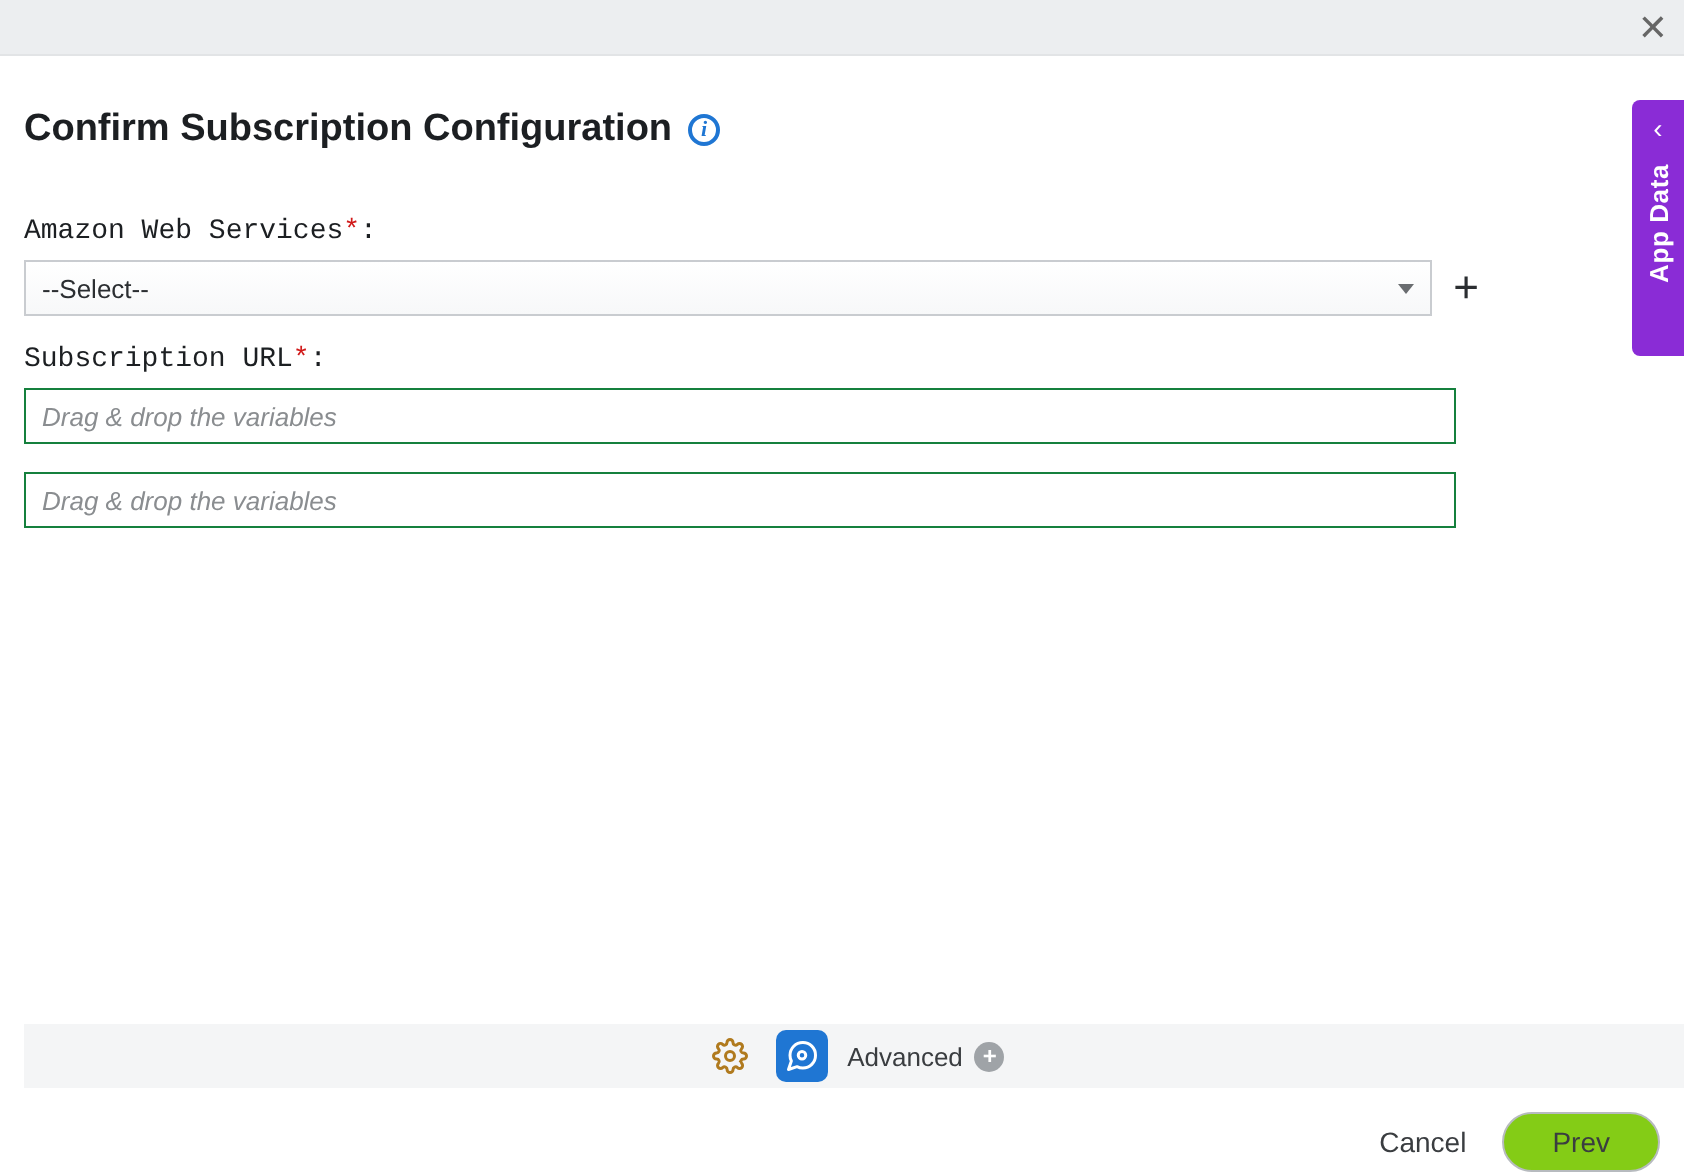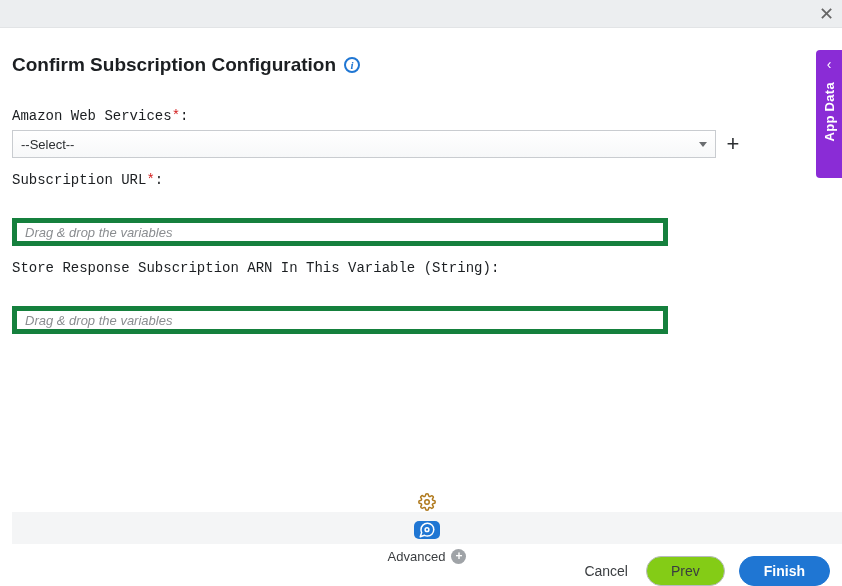--- a/index.html
+++ b/index.html
@@ -91,29 +91,28 @@
   .add-btn {
     width: 18px; height: 18px;
     display: flex; align-items: center; justify-content: center;
     cursor: pointer;
     color: #2b2e31;
     font-size: 22px;
     font-weight: 300;
     line-height: 1;
   }
   .text-input {
-    width: 656px;
+    width: 716px;
     height: 28px;
-    border: 5px solid #15803d;
+    border: 1px solid #15803d;
     padding: 0 8px;
     font-size: 13px;
     font-style: italic;
     color: #8a8d90;
     background: #fff;
-    margin-top: 24px;
   }
   .text-input::placeholder { color: #8a8d90; font-style: italic; }
   .app-data-tab {
     position: absolute;
     right: 0;
     top: 50px;
     width: 26px;
     height: 128px;
     background: #8a2cd6;
     border-top-left-radius: 4px;
@@ -140,21 +139,20 @@
   .toolbar-strip {
     position: absolute;
     left: 12px; right: 0;
     top: 512px;
     height: 32px;
     background: #f4f5f6;
     display: flex;
     align-items: center;
     justify-content: center;
     gap: 10px;
-    flex-direction: column;
   }
   .gear-icon, .chat-icon {
     width: 26px; height: 26px;
     display: flex; align-items: center; justify-content: center;
     border-radius: 5px;
     cursor: pointer;
   }
   .gear-icon svg { width: 18px; height: 18px; }
   .chat-icon { background: #1f76d3; }
   .chat-icon svg { width: 18px; height: 18px; }
@@ -231,21 +229,20 @@
   </div>
 
   <div class="field-block">
     <label class="field-label">
       <span>Subscription URL</span><span class="req">*</span><span>:</span>
     </label>
     <input type="text" class="text-input" placeholder="Drag &amp; drop the variables" style="">
   </div>
 
   <div class="field-block">
-    <label class="field-label">Store Response Subscription ARN In This Variable (String):</label>
     <input type="text" class="text-input" placeholder="Drag &amp; drop the variables" style="">
   </div>
 </div>
 
 <div class="app-data-tab">
   <span class="app-data-chevron">‹</span>
   <span class="app-data-label">App Data</span>
 </div>
 
 <div class="toolbar-strip">
@@ -263,14 +260,13 @@
   </span>
   <div class="advanced-group">
     <span class="advanced-label">Advanced</span>
     <span class="plus-circle">+</span>
   </div>
 </div>
 
 <div class="footer-btns">
   <button class="btn-cancel">Cancel</button>
   <button class="btn-prev">Prev</button>
-  <button class="btn-finish">Finish</button>
 </div>
 
 </body></html>

